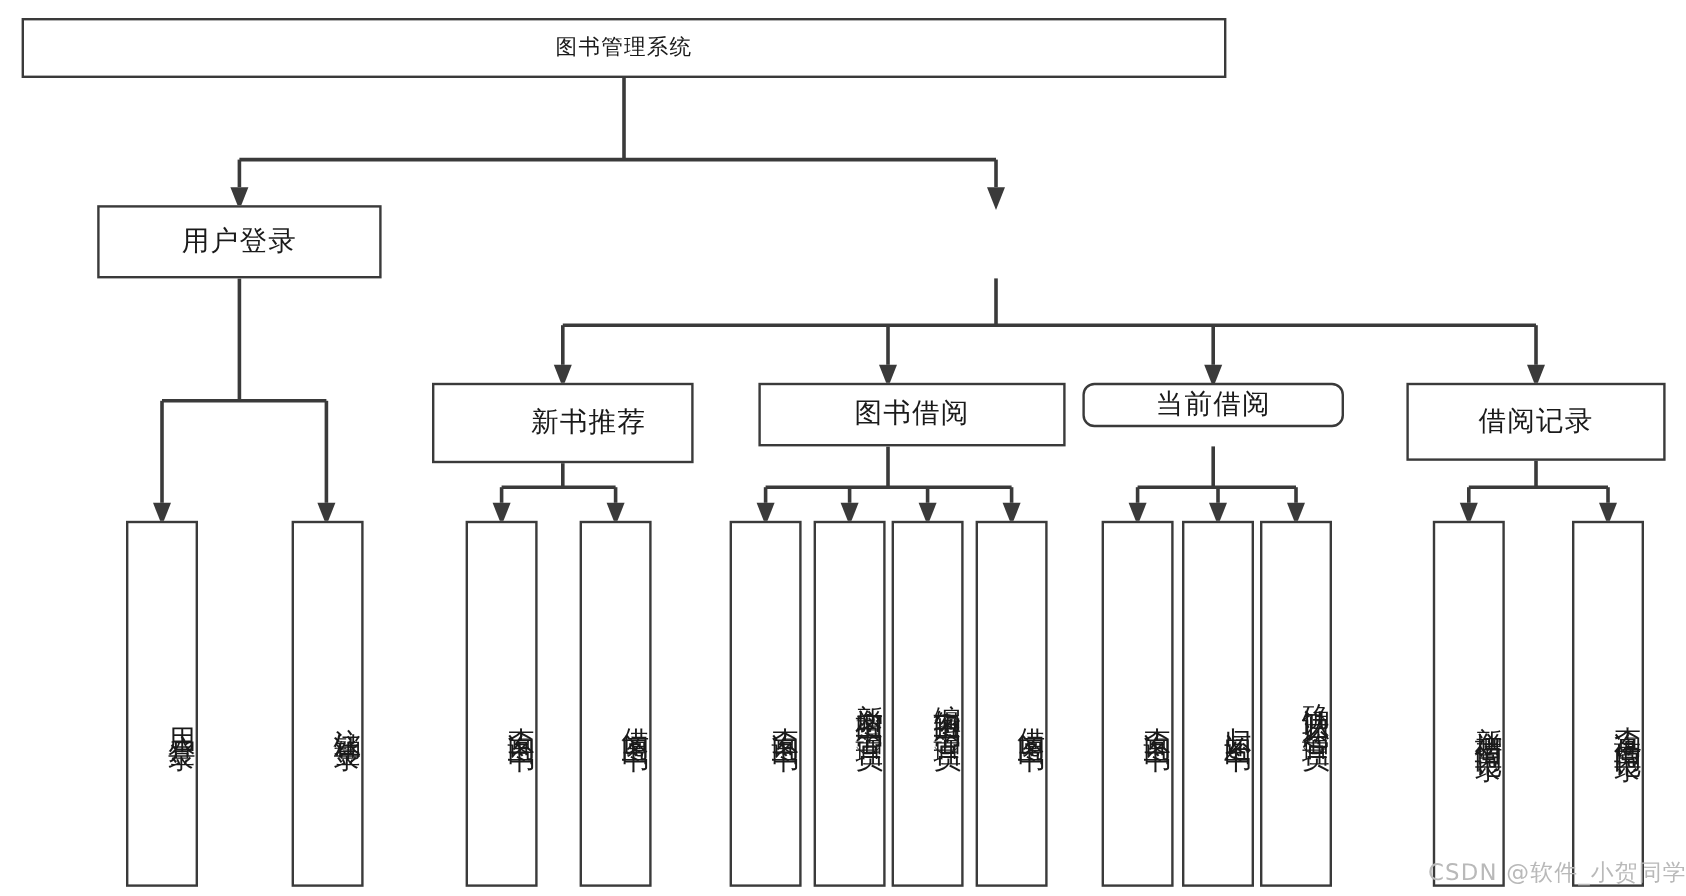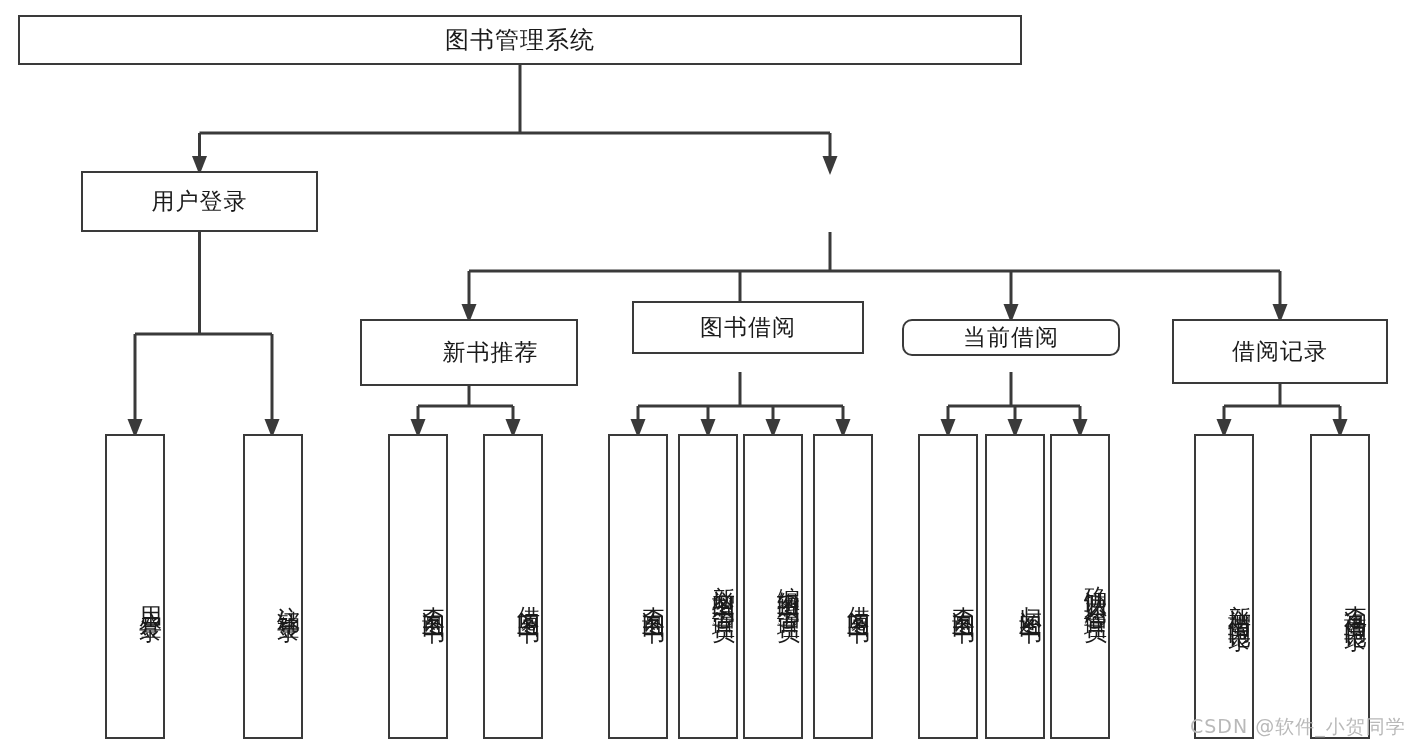--- a/index.html
+++ b/index.html
@@ -34,21 +34,21 @@
     align-items: center;
     justify-content: center;
     color: #1a1a1a;
   }
   .node.horiz {
     font-size: 23px;
     letter-spacing: 1px;
     line-height: 1.1;
   }
   .node.root {
-    font-size: 24px;
+    font-size: 18px;
   }
   .node.vert {
     writing-mode: vertical-rl;
     text-orientation: upright;
     font-size: 23px;
     letter-spacing: 5px;
     line-height: 1.05;
     align-items: flex-start;
     justify-content: center;
     padding-top: 22px;
@@ -147,21 +147,21 @@
     <span>图书管理系统</span>
   </div>
 
   <div class="node horiz" style="left:81px; top:171px; width:237px; height:61px;">
     <span>用户登录</span>
   </div>
 
   <div class="node horiz" style="left:360px; top:319px; width:218px; height:67px;padding-left:43px;">
     <span>新书推荐</span>
   </div>
-  <div class="node horiz" style="left:632px; top:301px; width:232px; height:53px;">
+  <div class="node horiz" style="left:632px; top:319px; width:256px; height:53px;">
     <span>图书借阅</span>
   </div>
   <div class="node horiz" style="left:902px; top:319px; width:218px; height:37px;border-radius:10px;">
     <span>当前借阅</span>
   </div>
   <div class="node horiz" style="left:1172px; top:319px; width:216px; height:65px;">
     <span>借阅记录</span>
   </div>
 
   <div class="node vert" style="left:105px; top:434px; width:60px; height:305px;">

